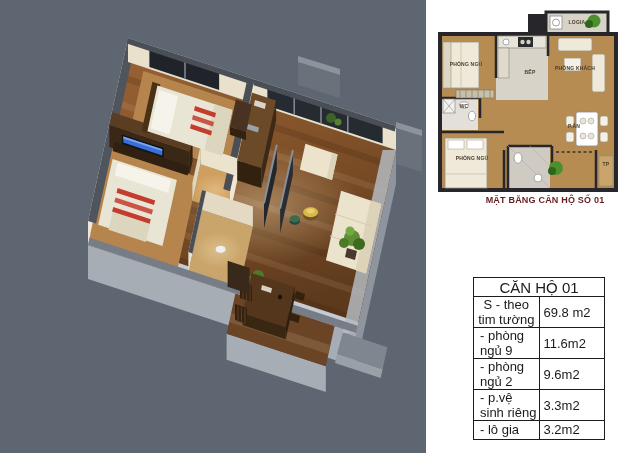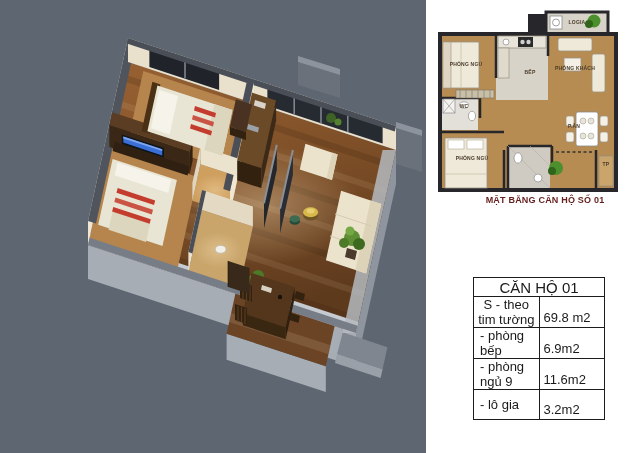--- a/index.html
+++ b/index.html
@@ -14,21 +14,21 @@
   .plan2d svg{position:absolute;left:0;top:0;}
   .room-label{position:absolute;transform:translate(-50%,-50%);font-size:5px;font-weight:bold;
               color:#4a3b28;letter-spacing:.2px;white-space:nowrap;}
   .plan-caption{position:absolute;left:0;top:195px;width:214px;text-align:center;
                 font-size:9px;font-weight:bold;color:#641c1c;letter-spacing:.2px;margin-left:12px;}
   
   .area-table{position:absolute;left:47px;top:277px;border-collapse:collapse;table-layout:fixed;
               width:132px;background:#fff;}
   .area-table td{border:1px solid #1c1c1c;font-size:13px;color:#1a1a1a;height:17.6px;
                  padding:0 0 0 6px;vertical-align:middle;}
-  .area-table td.val{padding:11px 0 0 4px;width:37px;}
+  .area-table td.val{padding:0 0 0 4px;width:37px;}
   .area-table td.hdr{text-align:center;padding:0;font-size:15px;height:18px;}
 </style>
 </head>
 <body>
 
 <div class="canvas">
 
   <div class="panel-3d">
     <svg width="426" height="453" viewBox="0 0 426 453">
       <defs>
@@ -352,26 +352,30 @@
     <table class="area-table">
       <tbody>
           <tr>
         <td class="hdr" colspan="2">CĂN HỘ 01</td>
       </tr>
       <tr>
         <td style="text-align:center;padding:0">S - theo tim tường</td>
         <td class="val">69.8 m2</td>
       </tr>
       <tr>
-        <td>- phòng bếp</td>
-        <td class="val">6.9m2</td>
-      </tr>
-      <tr>
         <td>- phòng ngủ 9</td>
         <td class="val">11.6m2</td>
+      </tr>
+      <tr>
+        <td>- phòng ngủ 2</td>
+        <td class="val">9.6m2</td>
+      </tr>
+      <tr>
+        <td>- p.vệ sinh riêng</td>
+        <td class="val">3.3m2</td>
       </tr>
       <tr>
         <td>- lô gia</td>
         <td class="val">3.2m2</td>
       </tr>
     </tbody>
       </table>
   </div>
 
 </div>

